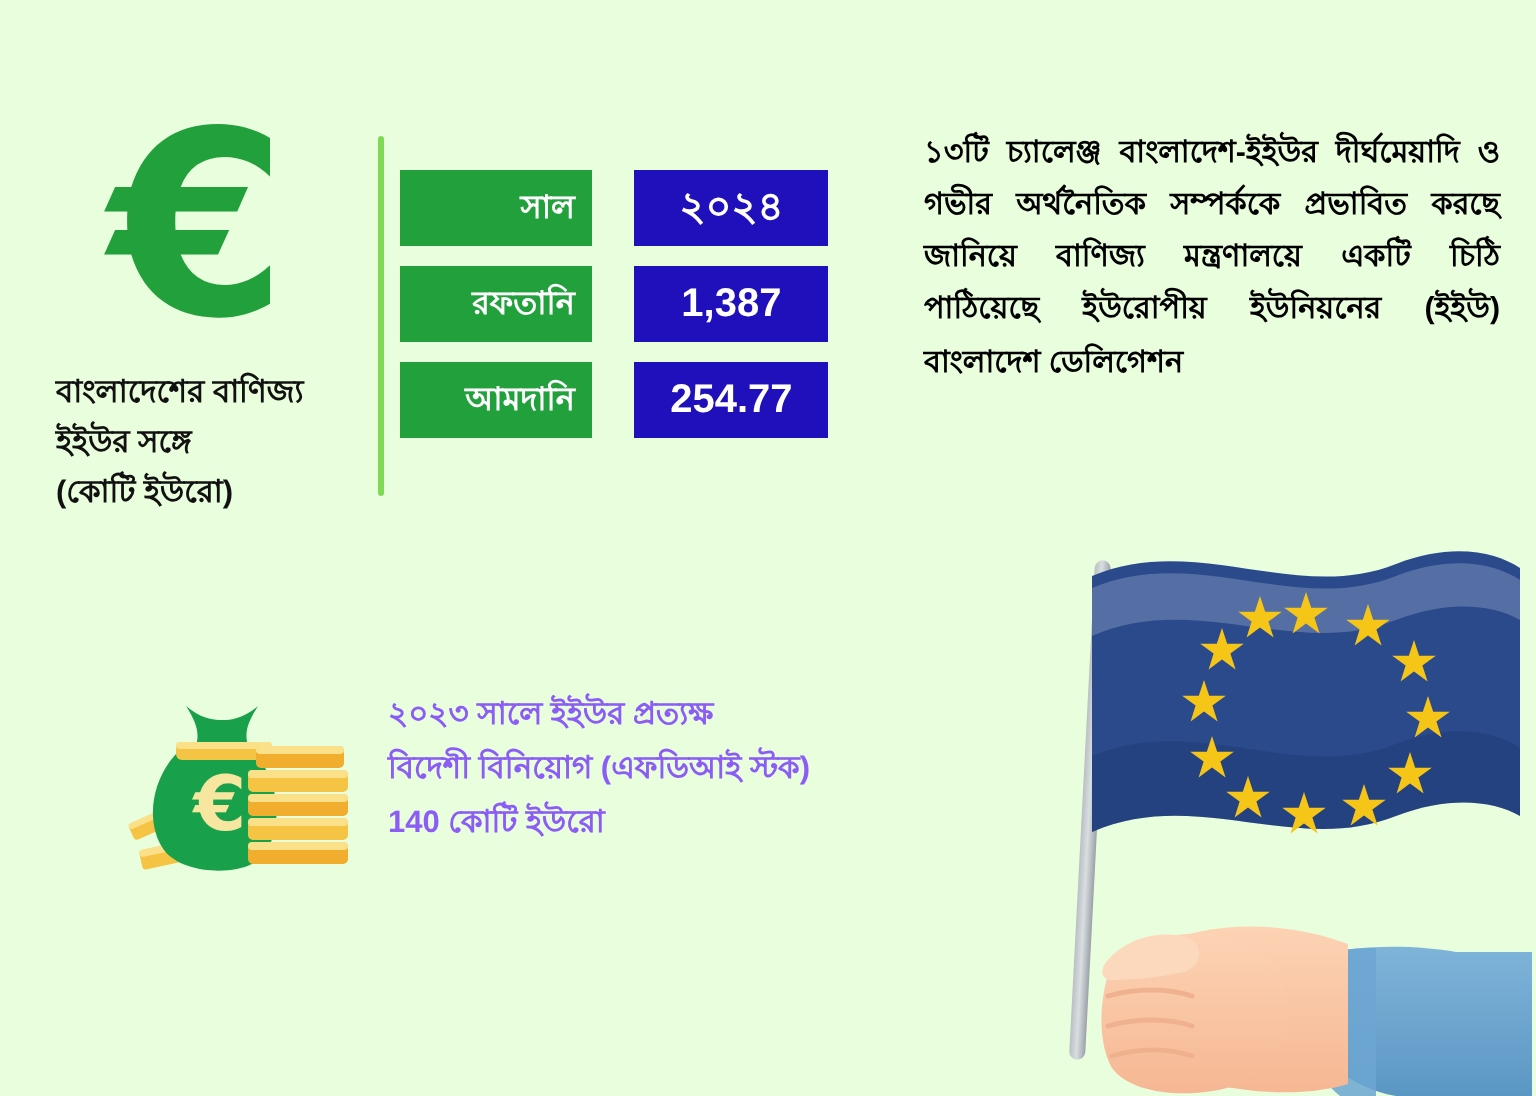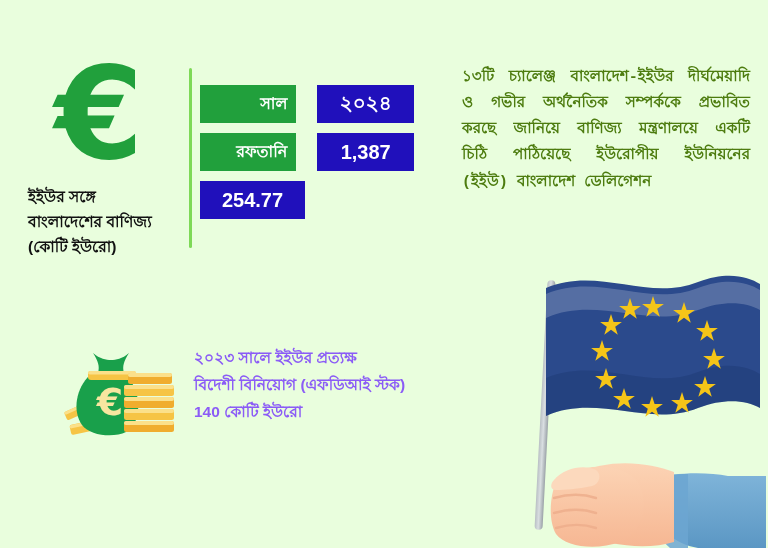--- a/index.html
+++ b/index.html
@@ -64,24 +64,23 @@
     font-weight:600;
   }
 
   
   #news-paragraph {
     position:absolute;
     left:462px; top:64px;
     width:288px;
     font-size:15.2px;
     line-height:1.72;
-    color:#4d7c0f;
+    color:#000000;
     text-align:justify;
     font-weight:600;
-    font-family:Liberation Mono, monospace;
   }
 
   
   #fdi-block {
     position:absolute;
     left:62px; top:333px;
     display:flex;
     align-items:flex-start;
     gap:14px;
   }
@@ -103,38 +102,39 @@
   }
 </style>
 </head>
 <body>
 
 <div class="canvas">
 
   <div id="euro-block">
     <div id="euro-glyph">€</div>
     <div id="euro-caption">
+      <div>বাংলাদেশের বাণিজ্য</div>
       <div>ইইউর সঙ্গে</div>
-      <div>বাংলাদেশের বাণিজ্য</div>
       <div>(কোটি ইউরো)</div>
     </div>
   </div>
 
   <div id="divider"></div>
 
   <div id="trade-table">
     <div class="trade-row">
       <div class="cell-label">সাল</div>
       <div class="cell-value">২০২৪</div>
     </div>
     <div class="trade-row">
       <div class="cell-label">রফতানি</div>
       <div class="cell-value">1,387</div>
     </div>
     <div class="trade-row">
+      <div class="cell-label">আমদানি</div>
       <div class="cell-value">254.77</div>
     </div>
   </div>
 
   <div id="news-paragraph">১৩টি চ্যালেঞ্জ বাংলাদেশ-ইইউর দীর্ঘমেয়াদি ও গভীর অর্থনৈতিক সম্পর্ককে প্রভাবিত করছে জানিয়ে বাণিজ্য মন্ত্রণালয়ে একটি চিঠি পাঠিয়েছে ইউরোপীয় ইউনিয়নের (ইইউ) বাংলাদেশ ডেলিগেশন</div>
 
   <div id="fdi-block">
 
     <svg id="money-bag-icon" viewBox="0 0 118 112">
 

